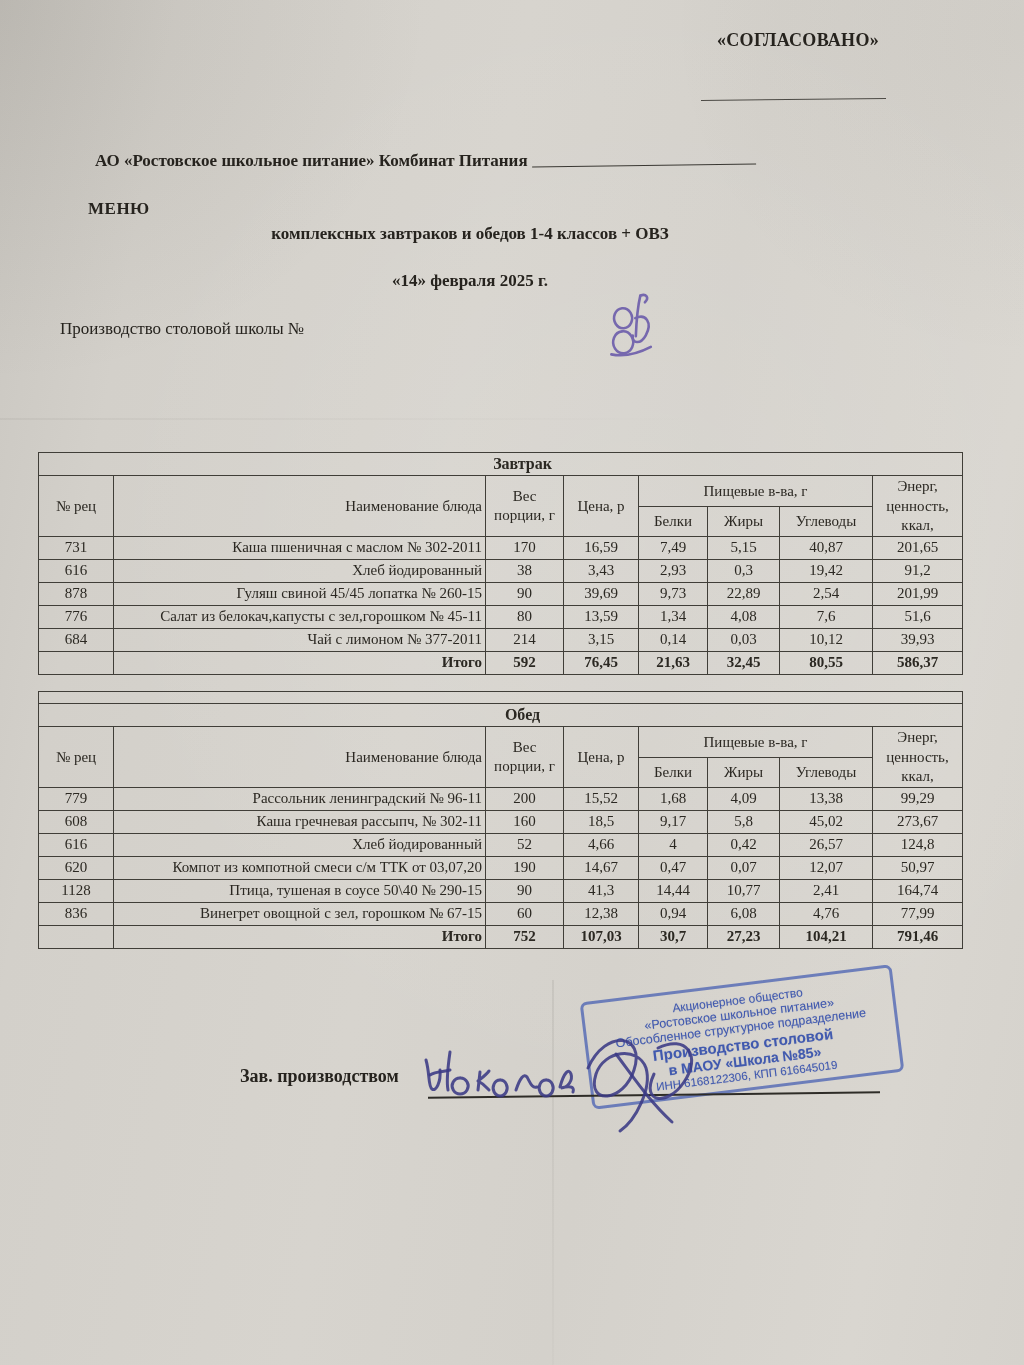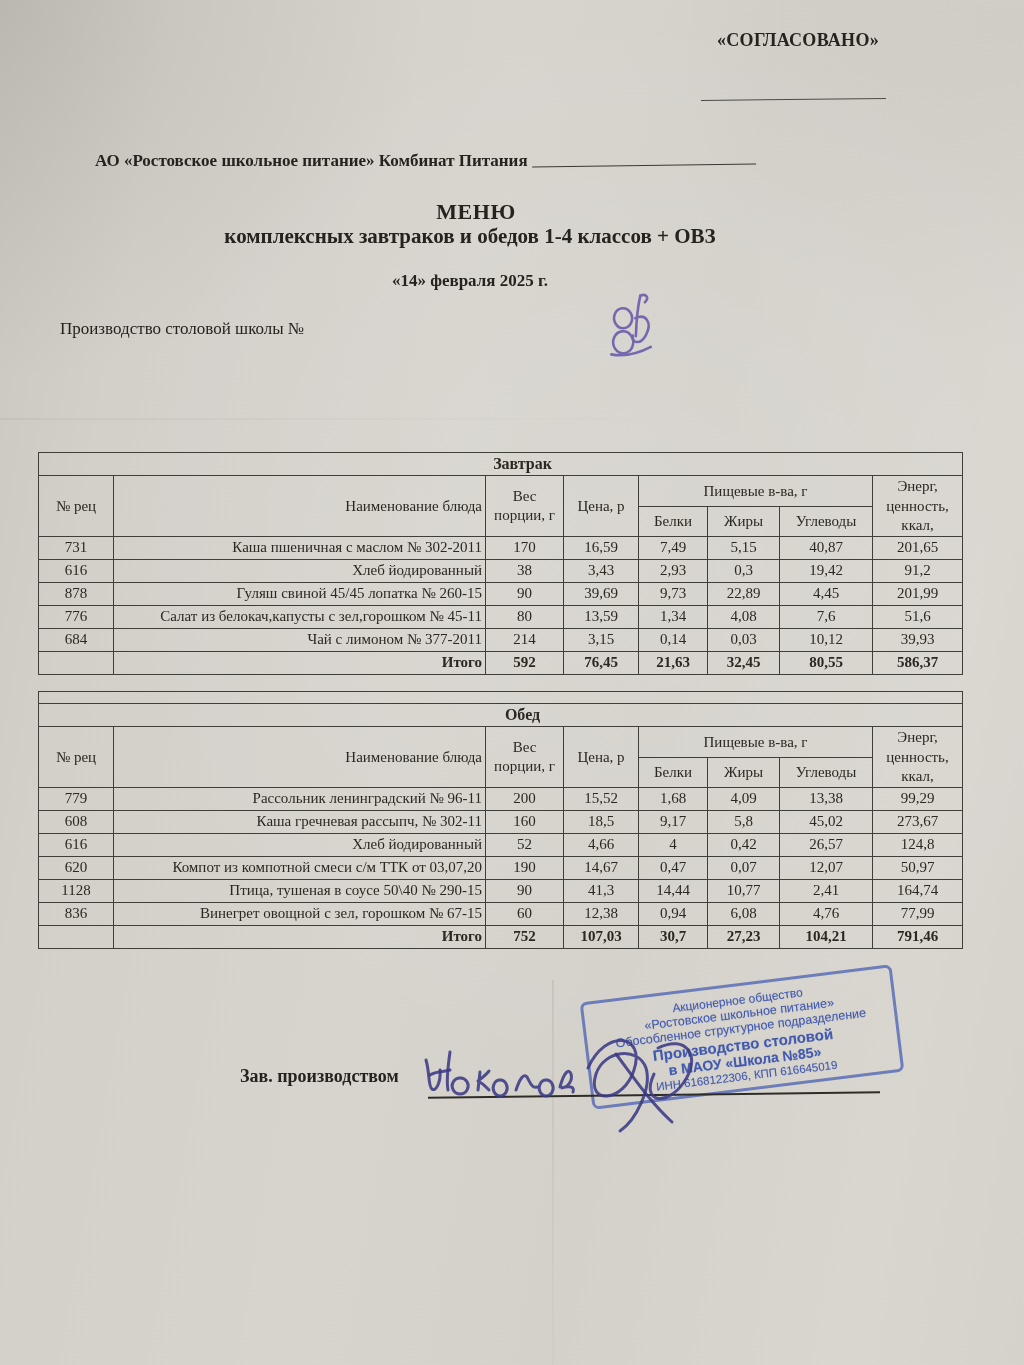--- a/index.html
+++ b/index.html
@@ -22,24 +22,24 @@
 
   .agreed{position:absolute;top:30px;left:702px;width:192px;text-align:center;
     font-size:18px;font-weight:bold;letter-spacing:.3px;}
   .agreed-line{position:absolute;top:99px;left:701px;width:185px;height:0;
     border-top:1.6px solid #4c4a45;transform:rotate(-.6deg);}
 
   .org{position:absolute;top:151px;left:95px;font-size:17px;font-weight:bold;white-space:nowrap;}
   .org-underline{display:inline-block;width:224px;border-bottom:1.7px solid #3a3833;
     height:14px;margin-left:4px;transform:rotate(-.8deg);}
 
-  .menu-title{position:absolute;top:199px;left:96px;width:760px;text-align:center;
-    font-size:22px;font-weight:bold;letter-spacing:.5px;}
+  .menu-title{position:absolute;top:199px;left:88px;width:760px;
+    font-size:17px;font-weight:bold;letter-spacing:.5px;}
   .menu-subtitle{position:absolute;top:224px;left:90px;width:760px;text-align:center;
-    font-size:21px;font-weight:bold;}
+    font-size:17px;font-weight:bold;}
   .menu-date{position:absolute;top:271px;left:90px;width:760px;text-align:center;
     font-size:17px;font-weight:bold;}
   .production{position:absolute;top:319px;left:60px;width:790px;text-align:left;
     font-size:17px;font-weight:normal;}
   .school-num{position:absolute;left:597px;top:291px;width:58px;height:72px;}
 
   table.menu-table{position:absolute;left:38px;width:924px;border-collapse:collapse;
     table-layout:fixed;font-size:15px;color:#2b2822;}
   #table-breakfast{top:452px;}
   #table-lunch{top:691px;}
@@ -147,21 +147,21 @@
           <td>19,42</td>
           <td>91,2</td>
         </tr>
         <tr class="data-row">
           <td>878</td>
           <td class="al">Гуляш свиной 45/45 лопатка № 260-15</td>
           <td>90</td>
           <td>39,69</td>
           <td>9,73</td>
           <td>22,89</td>
-          <td>4,45</td>
+          <td>2,54</td>
           <td>201,99</td>
         </tr>
         <tr class="data-row">
           <td>776</td>
           <td class="al">Салат из белокач,капусты с зел,горошком № 45-11</td>
           <td>80</td>
           <td>13,59</td>
           <td>1,34</td>
           <td>4,08</td>
           <td>7,6</td>

